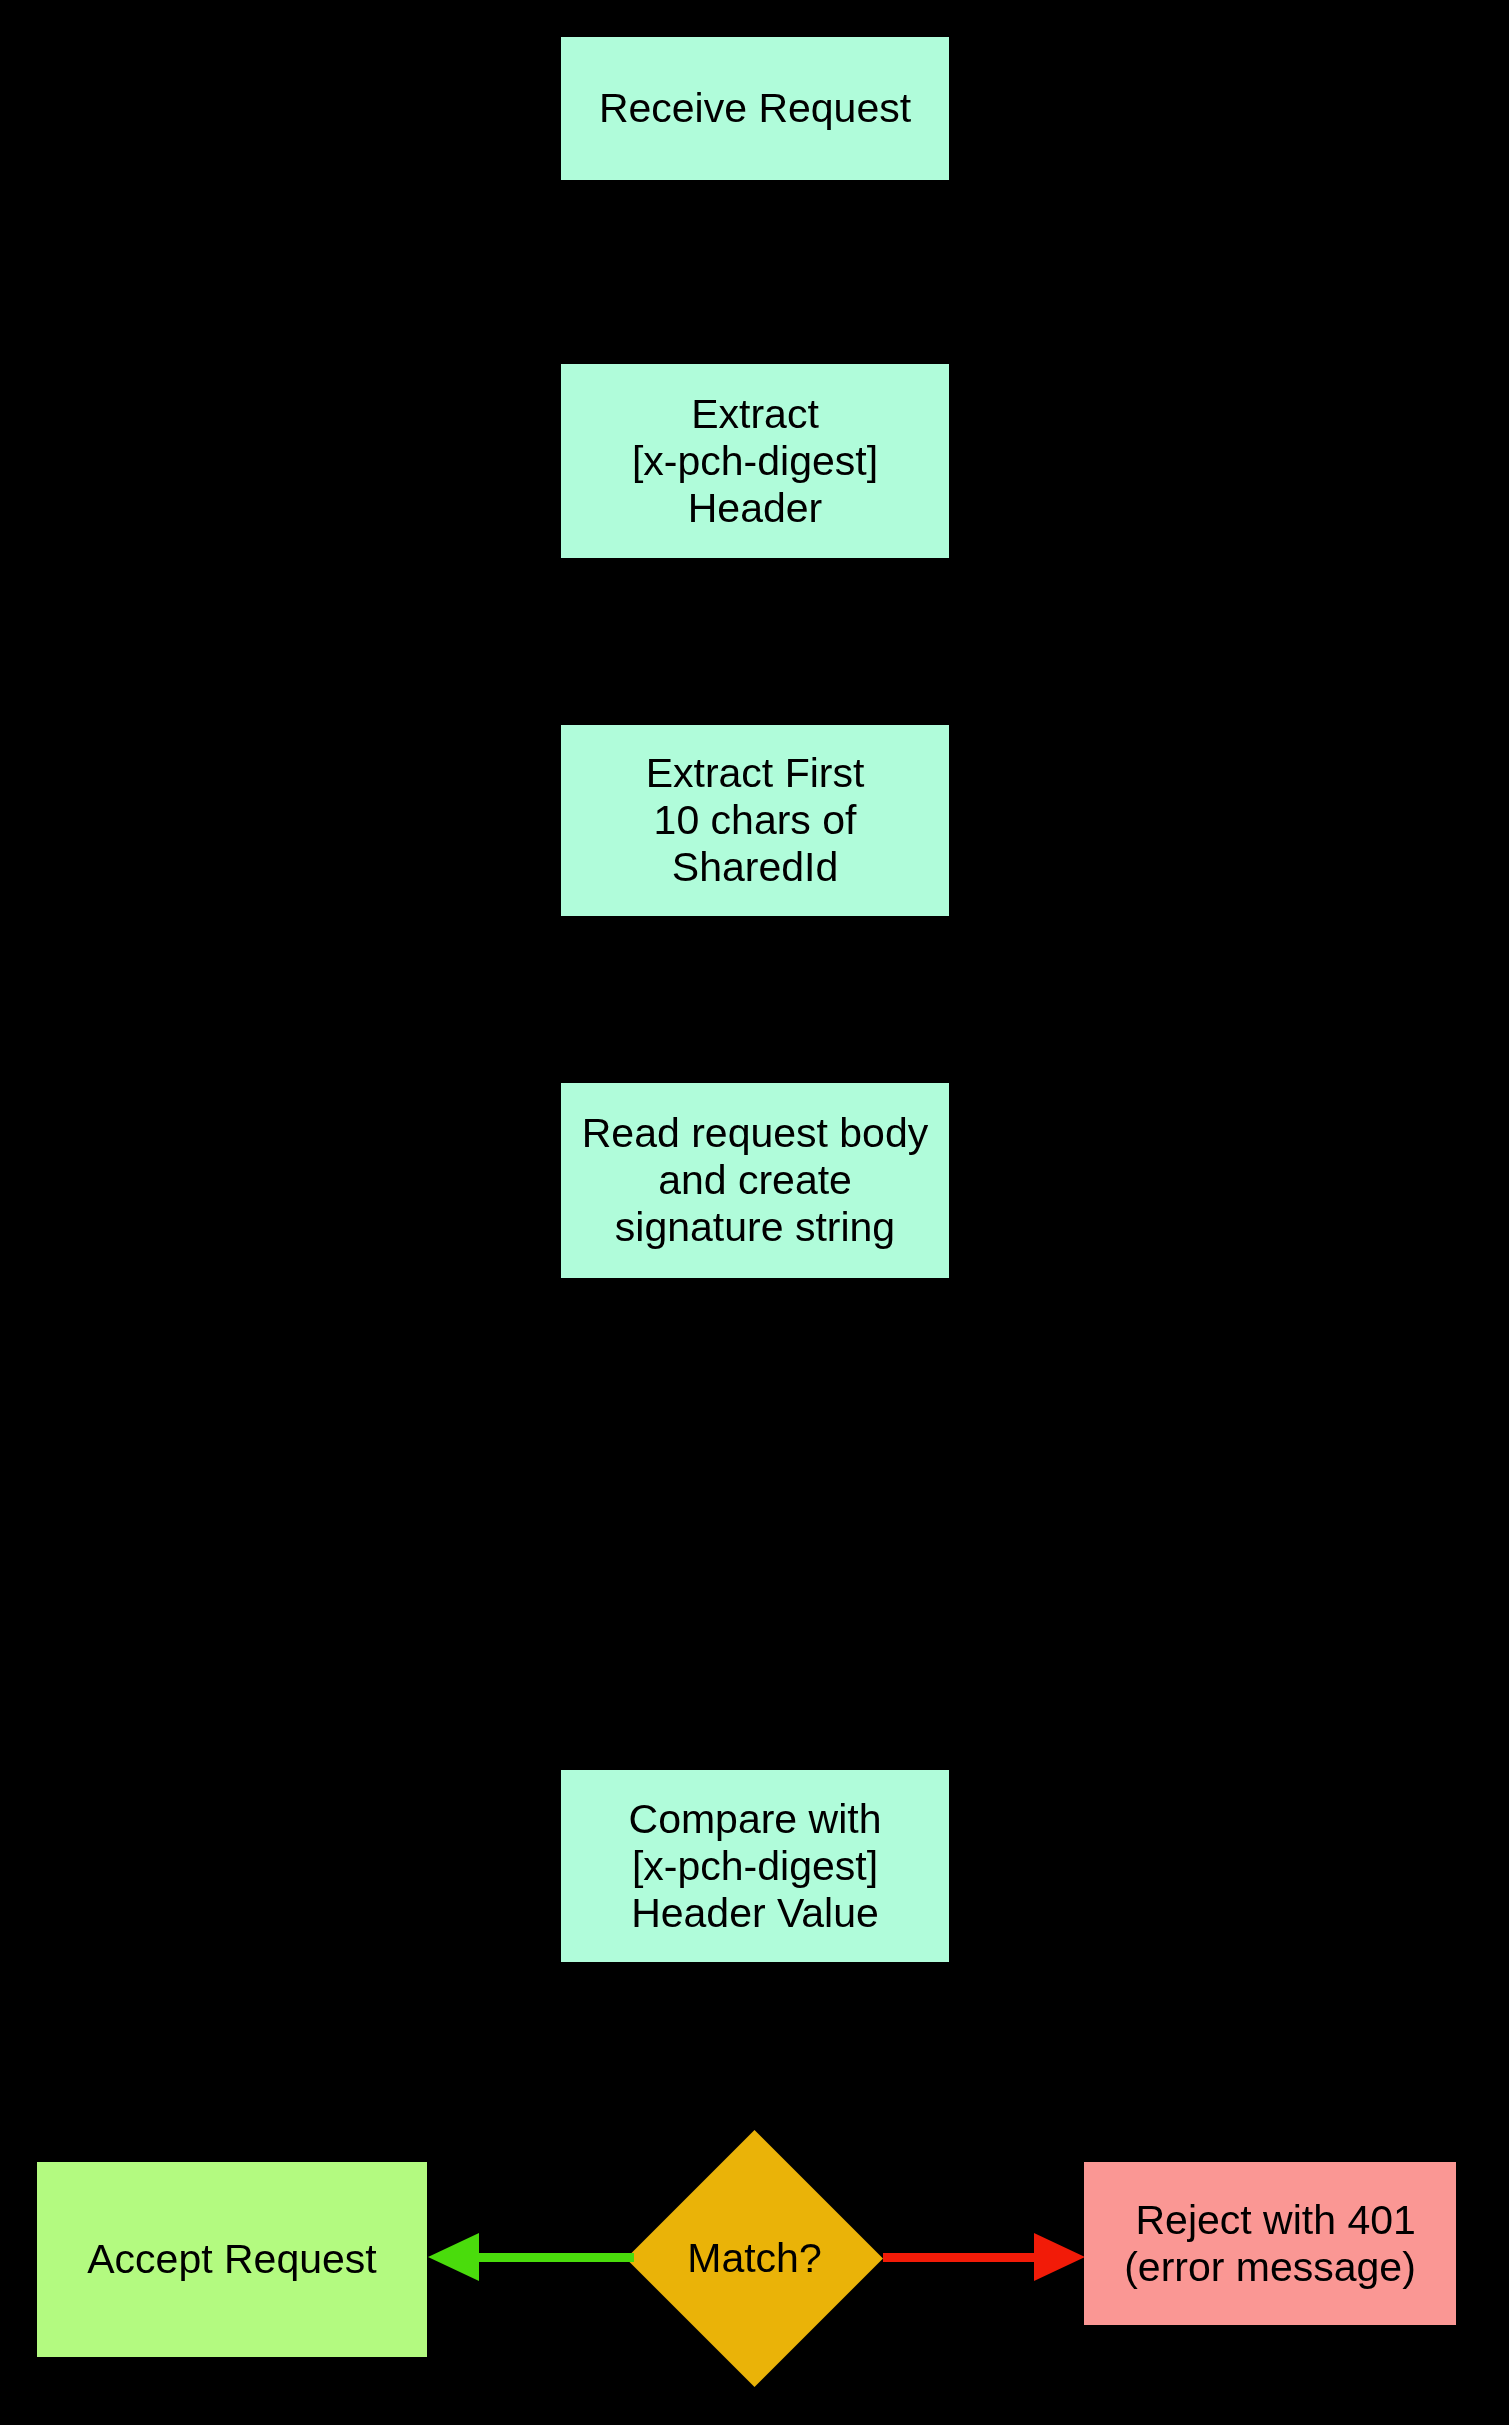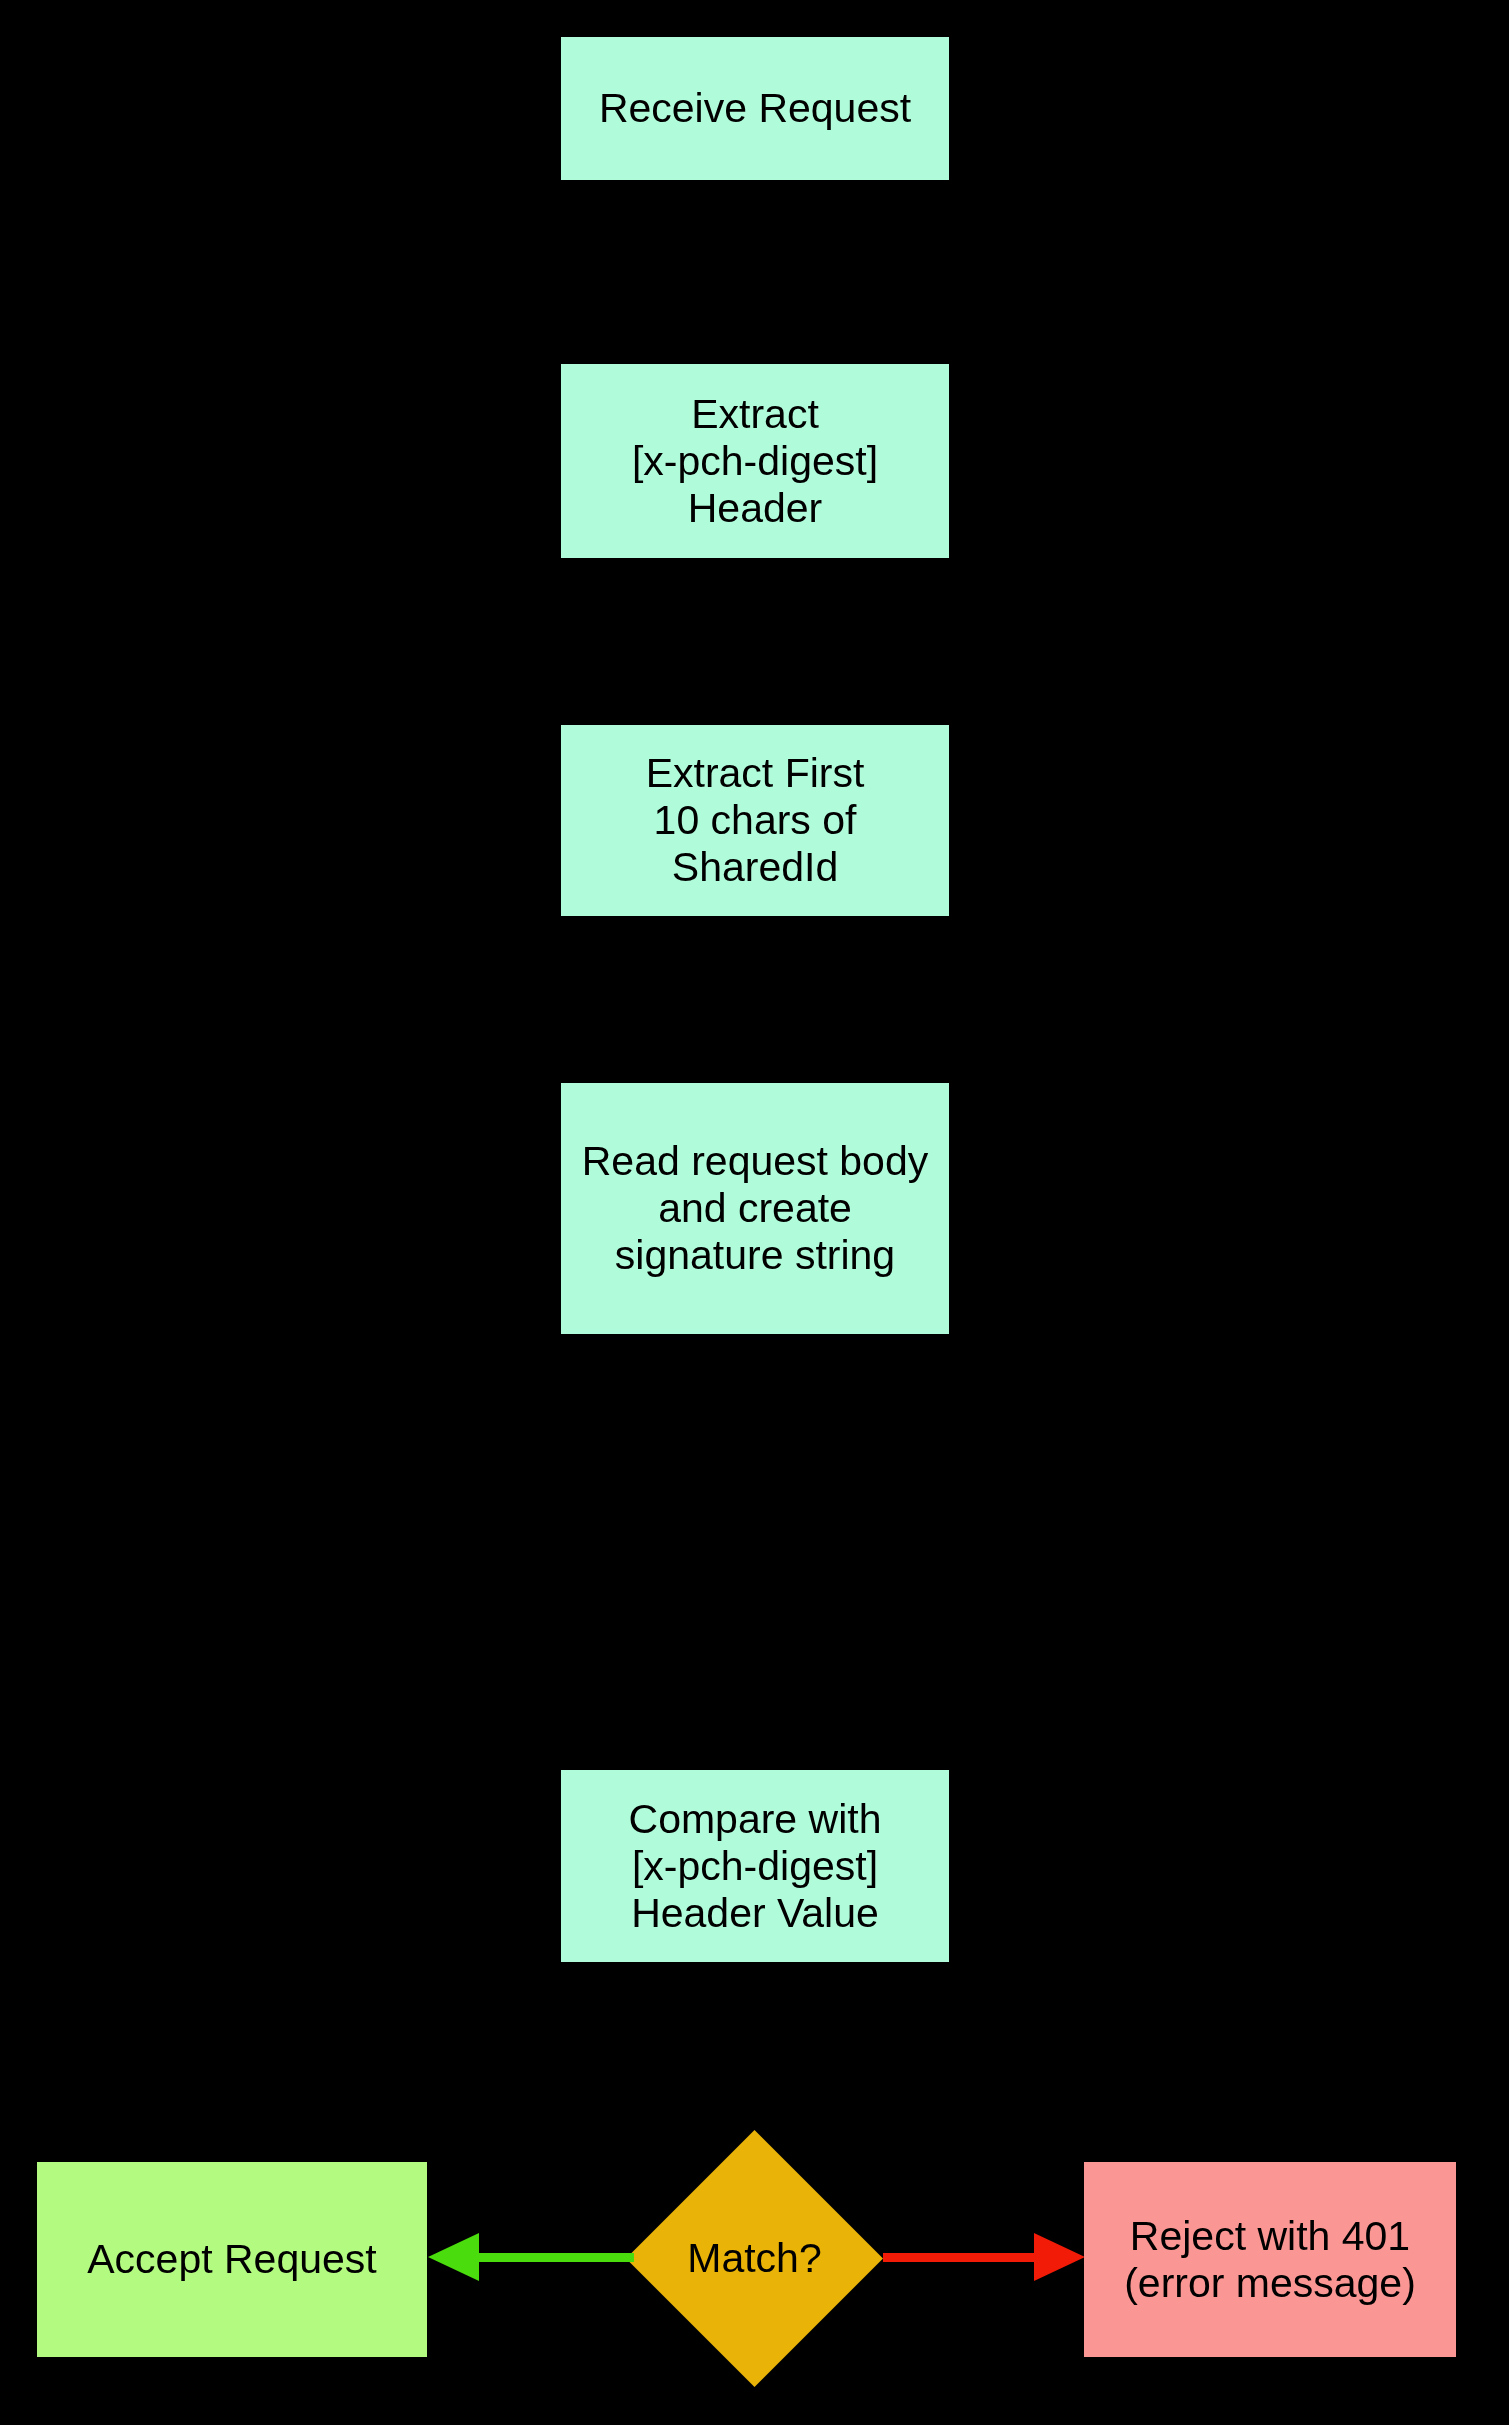--- a/index.html
+++ b/index.html
@@ -27,21 +27,21 @@
     white-space: pre-line;
   }
   .process {
     left: 561px;
     width: 388px;
     background: #B0FCDA;
   }
   .step-1 { top: 37px;   height: 143px; }
   .step-2 { top: 364px;  height: 194px; }
   .step-3 { top: 725px;  height: 191px; }
-  .step-4 { top: 1083px; height: 251px; }
+  .step-4 { top: 1083px; height: 195px; }
   .step-5 { top: 1410px; height: 192px; }
   .step-6 { top: 1770px; height: 192px; }
 
   .diamond {
     left: 626px;
     top: 2130px;
     width: 257px;
     height: 257px;
     background: #eab308;
     clip-path: polygon(50% 0%, 100% 50%, 50% 100%, 0% 50%);
@@ -51,22 +51,23 @@
     left: 37px;
     top: 2162px;
     width: 390px;
     height: 195px;
     background: #B3FA80;
   }
   .terminal-reject {
     left: 1084px;
     top: 2162px;
     width: 372px;
-    height: 195px;
+    height: 163px;
     background: #FA9794;
+    text-align: right;
   }
 
   .arrow {
     position: absolute;
     top: 2233px;
     height: 50px;
   }
   .arrow .line {
     position: absolute;
     top: 20.4px;

